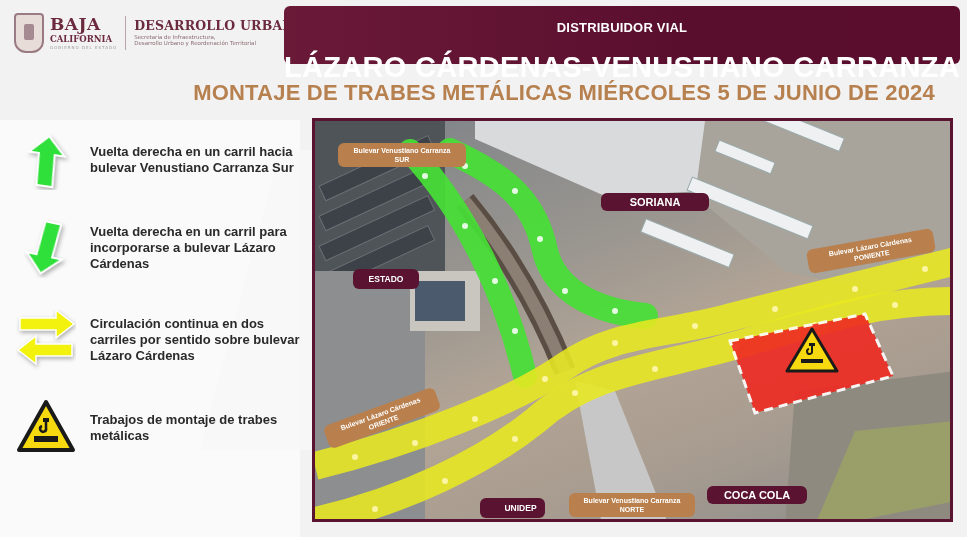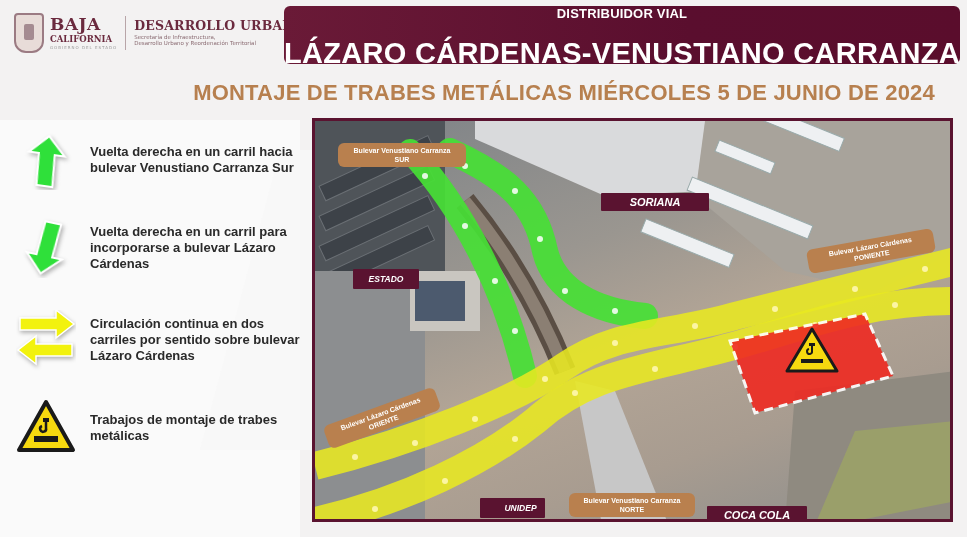--- a/index.html
+++ b/index.html
@@ -22,21 +22,21 @@
   .bc .b3 { font-size: 4px; color: #999; margin-top: 3px; letter-spacing: 1px; }
   .vline { width: 1px; height: 34px; background: #b8a5a8; margin: 0 8px 0 8px; }
   .du { display: flex; flex-direction: column; line-height: 1.05; }
   .du .d1 { font-family: "DejaVu Serif", serif; font-weight: bold; color: #6b2a3e; font-size: 12.5px; letter-spacing: .2px; }
   .du .d2 { font-size: 5.5px; color: #8a6b72; margin-top: 3px; }
   .title-bar {
     position: absolute; left: 284px; top: 6px; width: 676px; height: 58px;
     background: linear-gradient(90deg, #6a1a37, #5a0e2e 60%, #5a0d2c);
     border-radius: 6px; color: #fff; text-align: center;
   }
-  .title-bar .t1 { font-family: "Liberation Sans", sans-serif; font-weight: bold; font-size: 13px; margin-top: 0; letter-spacing: .2px; }
+  .title-bar .t1 { font-family: "Liberation Sans", sans-serif; font-weight: bold; font-size: 13px; margin-top: 14px; letter-spacing: .2px; }
   .title-bar .t2 { font-family: "Liberation Sans", sans-serif; font-weight: bold; font-size: 29px; margin-top: 16px; letter-spacing: .3px; line-height: 32px; }
   .subtitle {
     position: absolute; left: 0; width: 935px; top: 80px; text-align: right;
     font-family: "Liberation Sans", sans-serif; font-weight: bold; font-size: 22px;
     color: #b7804f; letter-spacing: .2px;
   }
   
   .legend-item { position: absolute; left: 16px; display: flex; align-items: center; }
   .legend-icon { width: 60px; height: 60px; position: relative; flex-shrink: 0; }
   .legend-text {
@@ -44,22 +44,22 @@
     font-size: 13px; line-height: 16px; color: #2a2a2a; width: 210px;
   }
   
   .map {
     position: absolute; left: 312px; top: 118px; width: 641px; height: 404px;
     border: 3px solid #5a1330; overflow: hidden;
     background: linear-gradient(160deg, #7d8287 0%, #9a9690 35%, #b3a596 55%, #a89c90 75%, #8b8d8c 100%);
   }
   .map svg { position: absolute; left: 0; top: 0; }
   .tag-dark {
-    position: absolute; background: #5a1330; color: #fff; border-radius: 1px;
-    font-family: "Liberation Sans", sans-serif; font-weight: bold; text-align: center; font-style: italic;
+    position: absolute; background: #5a1330; color: #fff; border-radius: 6px;
+    font-family: "Liberation Sans", sans-serif; font-weight: bold; text-align: center;
   }
   .tag-brown {
     position: absolute; background: #b9804e; color: #fff; border-radius: 6px;
     font-family: "Liberation Sans", sans-serif; font-weight: bold; text-align: center;
     font-size: 7px; line-height: 9px; padding: 3px 6px;
   }
 </style>
 </head>
 <body>
 
@@ -200,21 +200,21 @@
       <polygon points="497,208 522,250 472,250" fill="#f6d90f" stroke="#1a1a1a" stroke-width="3" stroke-linejoin="round"></polygon>
       <rect x="494" y="222" width="6" height="3" fill="#1a1a1a"></rect>
       <path d="M497 225 v5 a2.5 2.5 0 1 1 -3 -2" stroke="#1a1a1a" stroke-width="2" fill="none"></path>
       <rect x="486" y="238" width="22" height="4" fill="#1a1a1a"></rect>
     </g>
   </svg>
 
   <div class="tag-dark" style="left:286px;top:72px;width:108px;height:18px;font-size:11px;line-height:18px;">SORIANA</div>
   <div class="tag-dark" style="left:38px;top:148px;width:66px;height:20px;font-size:8.5px;line-height:20px;">ESTADO</div>
   <div class="tag-dark" style="left:165px;top:377px;width:65px;height:20px;font-size:8.5px;line-height:20px;padding-left:16px;">UNIDEP</div>
-  <div class="tag-dark" style="left:392px;top:385px;width:100px;height:18px;font-size:11px;line-height:18px;">COCA COLA</div>
+  <div class="tag-dark" style="left:392px;top:365px;width:100px;height:18px;font-size:11px;line-height:18px;">COCA COLA</div>
 
   <div class="tag-brown" style="left:23px;top:22px;width:128px;">
     <div>Bulevar Venustiano Carranza</div>
     <div>SUR</div>
   </div>
   <div class="tag-brown" style="left:492px;top:118px;width:128px;transform:rotate(-10deg);">
     <div>Bulevar Lázaro Cárdenas</div>
     <div>PONIENTE</div>
   </div>
   <div class="tag-brown" style="left:8px;top:285px;width:118px;transform:rotate(-20deg);">

